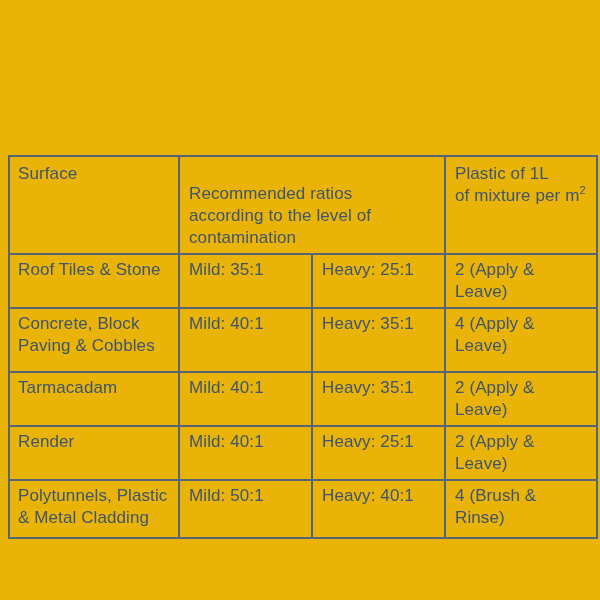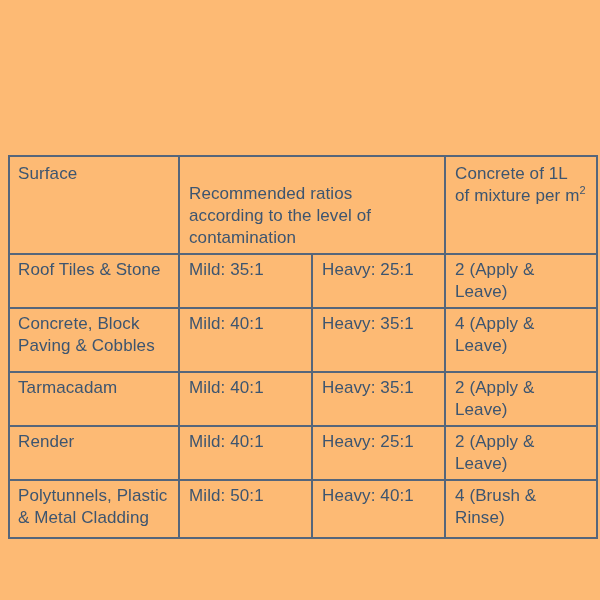--- a/index.html
+++ b/index.html
@@ -4,21 +4,21 @@
 <style>
   html, body {
     margin: 0;
     padding: 0;
     background: #ffffff;
   }
   .canvas {
     position: relative;
     width: 600px;
     height: 600px;
-    background: #fdba74;
+    background: #eab308;
     overflow: hidden;
     font-family: "Liberation Sans", sans-serif;
   }
   table.ratios-table {
     position: absolute;
     left: 8px;
     top: 155px;
     width: 588px;
     border-collapse: collapse;
     table-layout: fixed;
@@ -71,21 +71,21 @@
       <col style="width:133px">
       <col style="width:152px">
     </colgroup>
     <thead>
       <tr class="h-header">
         <th>Surface</th>
         <th colspan="2">
           <span class="ratios-span-text">Recommended ratios according to the level of contamination</span>
         </th>
         <th>
-          <span>Concrete of 1L</span><br>
+          <span>Plastic of 1L</span><br>
           <span>of mixture per m</span><sup>2</sup>
         </th>
       </tr>
     </thead>
     <tbody>
       <tr class="h-r1">
         <td>Roof Tiles &amp; Stone</td>
         <td>Mild: 35:1</td>
         <td>Heavy: 25:1</td>
         <td>2 (Apply &amp; Leave)</td>

